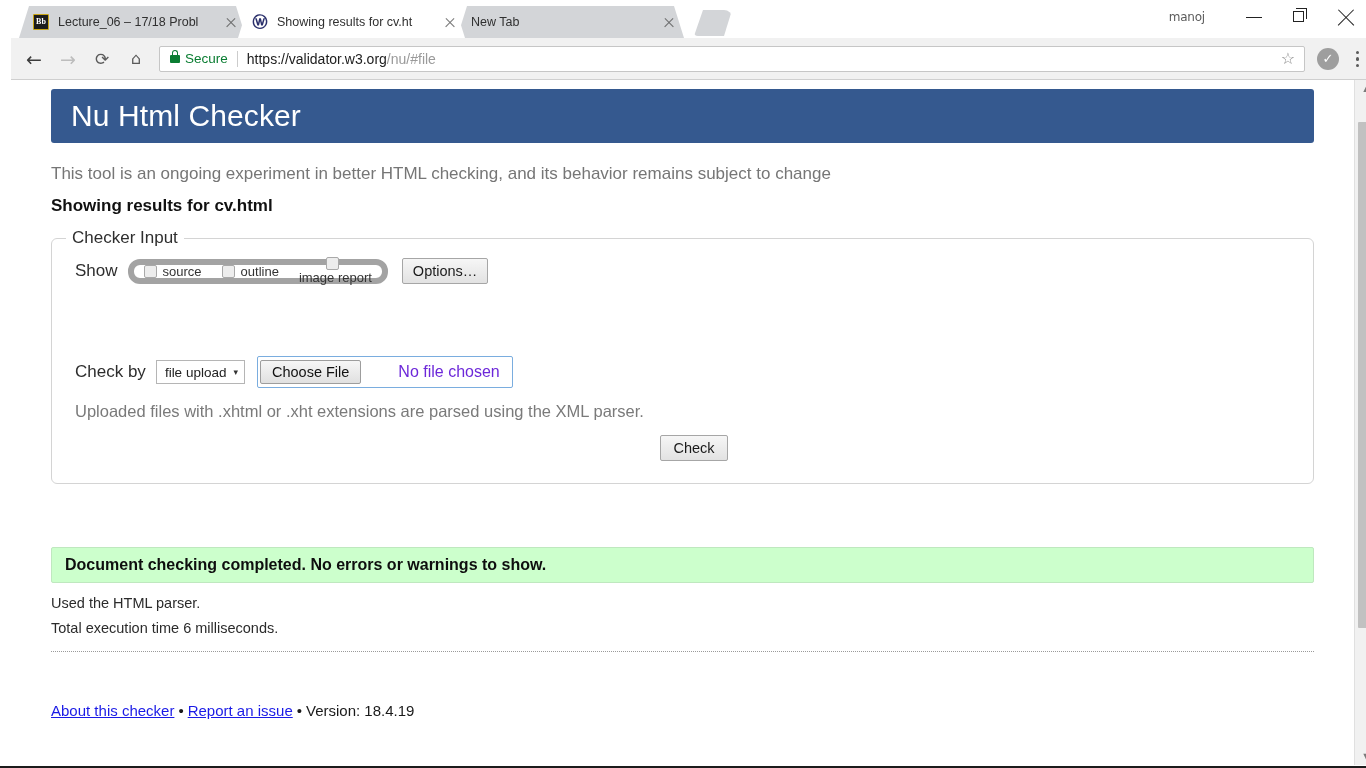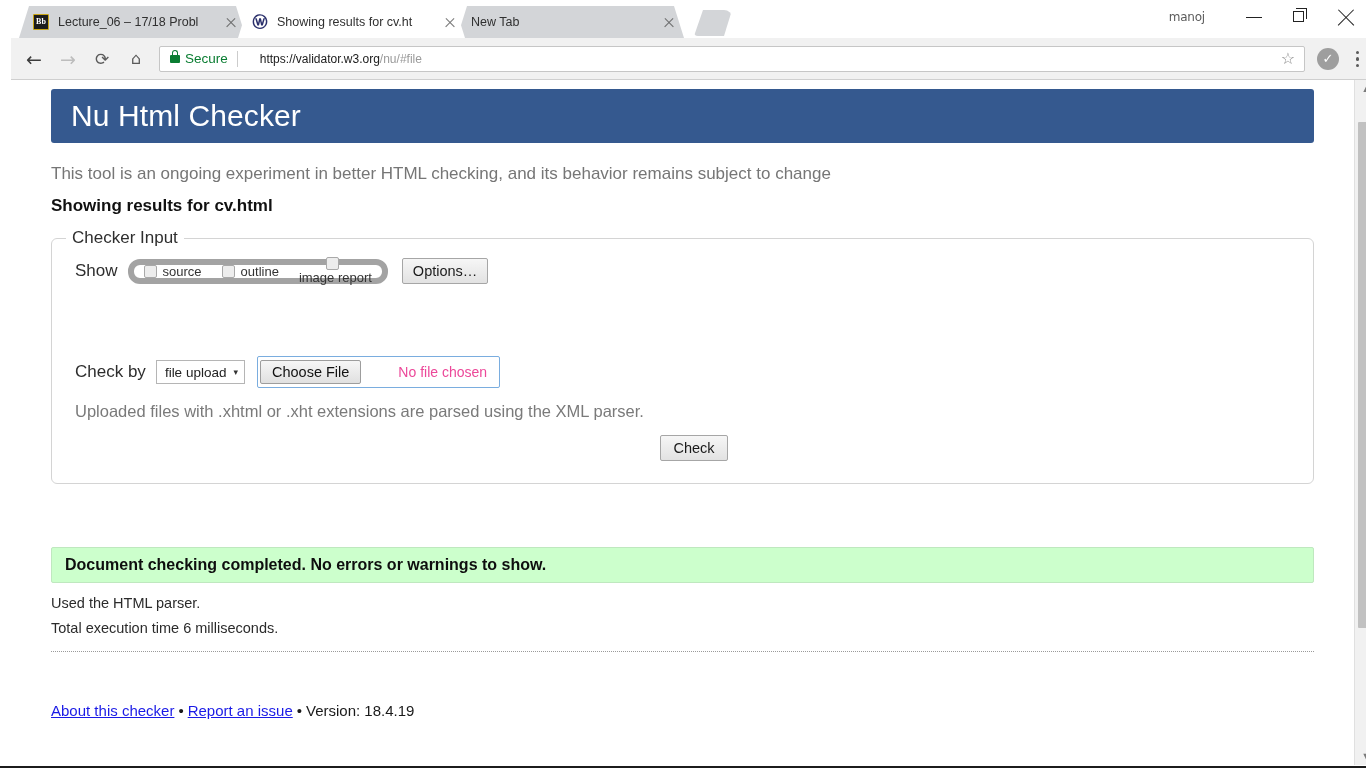--- a/index.html
+++ b/index.html
@@ -240,25 +240,24 @@
     font-size: 13.5px;
     margin-right: 9px;
   }
   .omni-sep {
     width: 1px;
     height: 16px;
     background: #ccc;
     margin-right: 9px;
   }
   .url {
-    font-size: 12px;
+    font-size: 14px;
     color: #9a9a9a;
     white-space: nowrap;
     flex: 1 1 auto;
-    margin-left: 13px;
   }
   .url .host { color: #202020; }
   .star {
     flex: 0 0 24px;
     text-align: center;
     color: #888;
     font-size: 16px;
     cursor: pointer;
   }
   .avatar-check {
@@ -440,22 +439,22 @@
   .fileinput .choose {
     background: linear-gradient(#f6f6f6, #e0e0e0);
     border: 1px solid #9d9d9d;
     border-radius: 2px;
     font-size: 14.5px;
     color: #101010;
     padding: 3px 11px;
     margin: 2px 0 2px 2px;
   }
   .fileinput .nofile {
-    font-size: 14px;
-    color: #ec4899;
+    font-size: 16px;
+    color: #6d28d9;
     padding: 0 12px;
     text-align: center;
   }
 
   .hint {
     margin: 14px 0 0 0;
     padding-left: 23px;
     font-size: 16.5px;
     color: #7a7a7a;
   }

